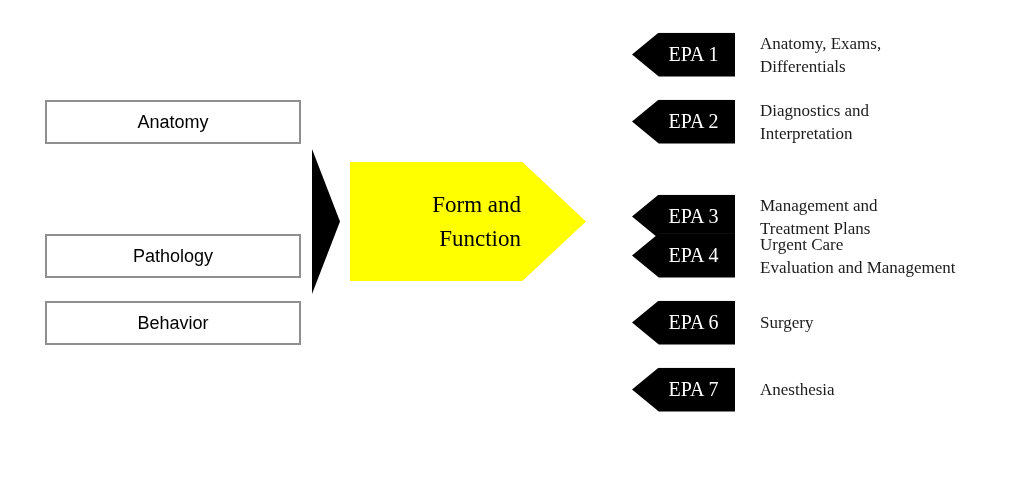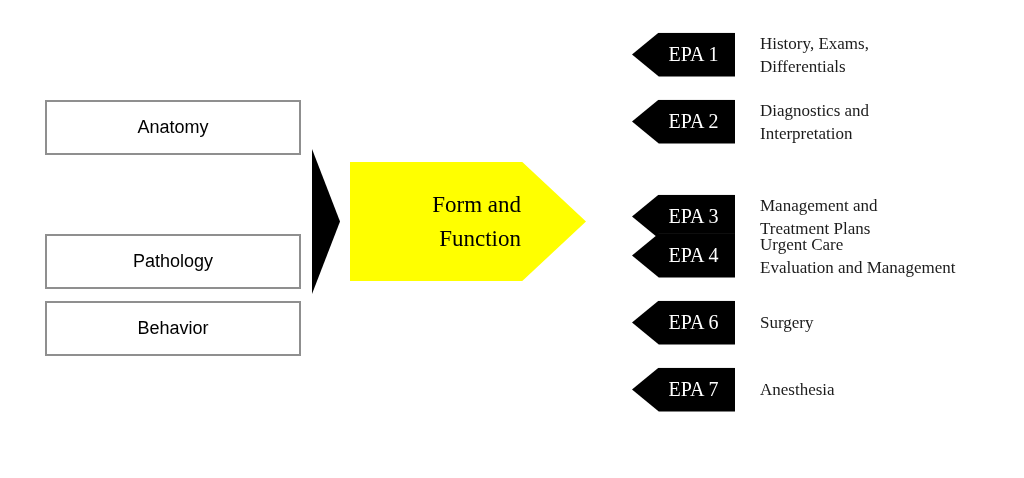--- a/index.html
+++ b/index.html
@@ -14,21 +14,21 @@
     background: #ffffff;
     overflow: hidden;
     font-family: "Liberation Sans", sans-serif;
   }
 
   
   .fbox {
     position: absolute;
     left: 45px;
     width: 256px;
-    height: 55px;
+    height: 44px;
     box-sizing: border-box;
     border: 2px solid var(--box-border, #8f8f8f);
     background: #ffffff;
     display: flex;
     align-items: center;
     justify-content: center;
     font-family: "Liberation Sans", sans-serif;
     font-size: 18px;
     color: var(--text, #000000);
   }
@@ -134,21 +134,21 @@
   <div class="merge-triangle"></div>
 
   <div class="bridge-arrow">
     <div class="bridge-label">Form and Function</div>
   </div>
 
   <div class="epa-row epa-row-0">
     <div class="epa-shape">
       <span class="epa-tag">EPA 1</span>
     </div>
-    <div class="epa-desc">History, Exams,
+    <div class="epa-desc">Anatomy, Exams,
 Differentials</div>
   </div>
 
   <div class="epa-row epa-row-1">
     <div class="epa-shape">
       <span class="epa-tag">EPA 2</span>
     </div>
     <div class="epa-desc">Diagnostics and
 Interpretation</div>
   </div>

